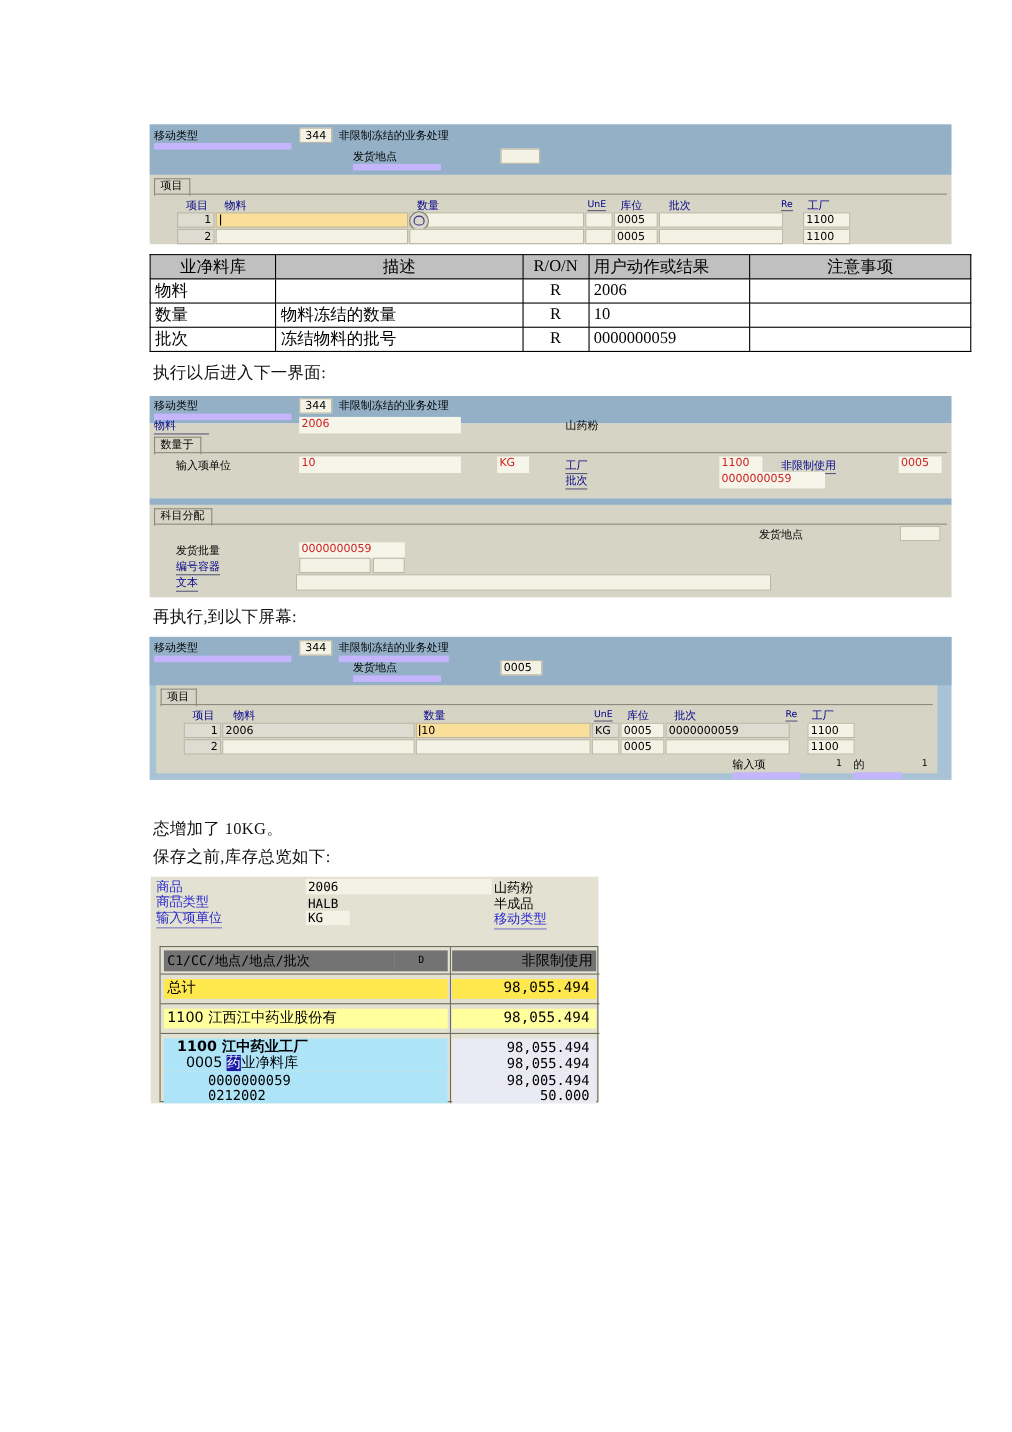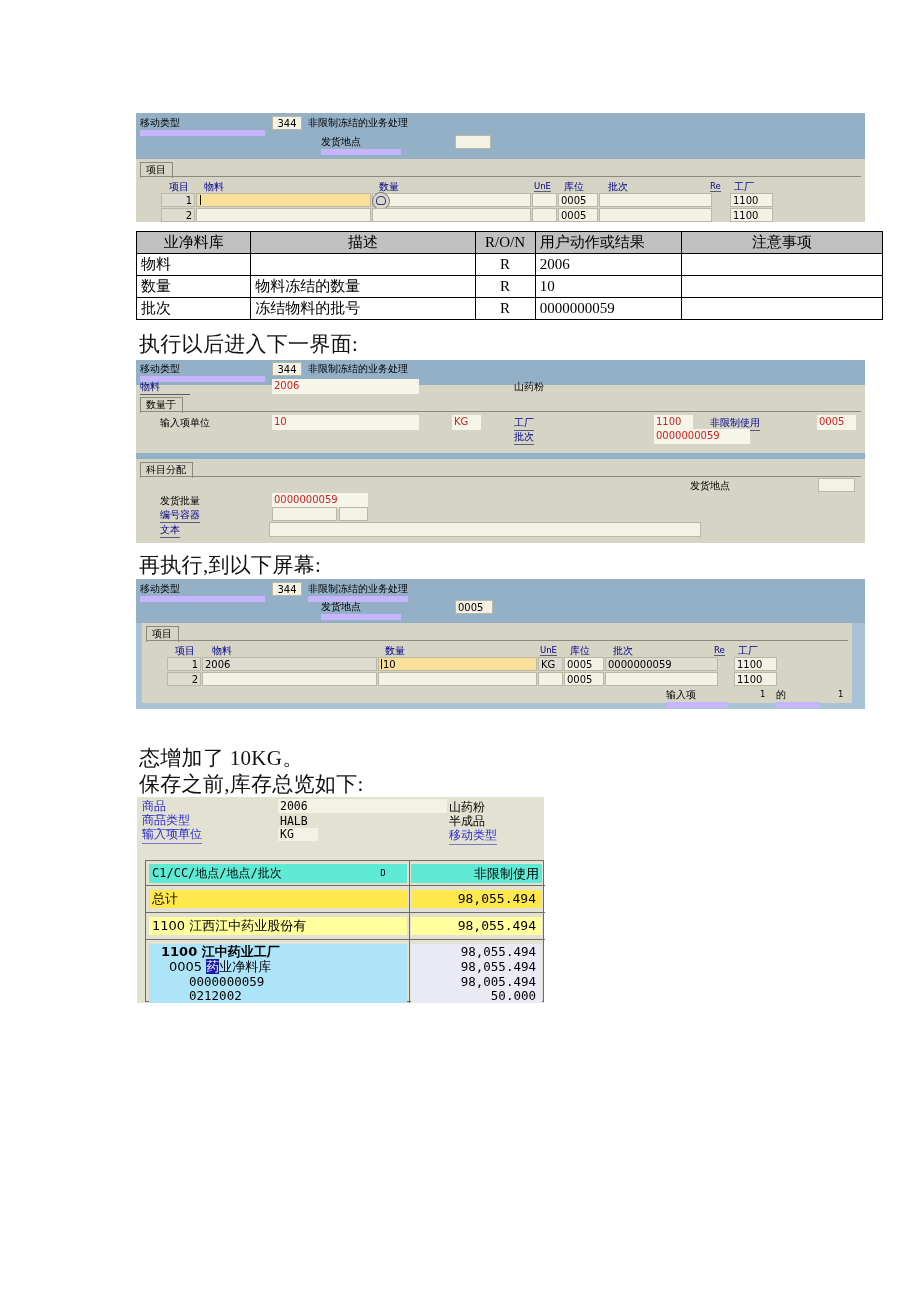--- a/index.html
+++ b/index.html
@@ -29,36 +29,36 @@
 
   
   table.doc{position:absolute;border-collapse:collapse;
             font-family:"Liberation Serif",serif;}
   table.doc th,table.doc td{border:1px solid #000;padding:1px 4px;
             font-weight:normal;font-size:15px;color:#000;vertical-align:middle;}
   table.doc th{background:#c0c0c0;text-align:center;}
   table.doc td.ctr{text-align:center;}
 
   
-  .copy{position:absolute;font-family:"Liberation Serif",serif;font-size:21px;
+  .copy{position:absolute;font-family:"Liberation Serif",serif;font-size:15px;
         color:#111;white-space:nowrap;letter-spacing:.3px;}
 
   
   .stock{position:absolute;background:#e3e1d2;
          font-family:"DejaVu Sans Mono","Liberation Mono",monospace;font-size:11px;}
   .st-lbl{position:absolute;color:#2a2ad0;white-space:nowrap;
           font-family:"DejaVu Sans","Liberation Sans",sans-serif;font-size:12px;
           border-bottom:1px solid #7a7ac0;}
   .st-val{position:absolute;color:#000;white-space:nowrap;
           font-family:"DejaVu Sans Mono","Liberation Mono",monospace;font-size:11.5px;}
   .st-val.box{background:#f3f2e4;}
   .grid{position:absolute;border:1px solid #6f6d60;box-sizing:border-box;background:#e3e1d2;}
   .gcell{position:absolute;box-sizing:border-box;white-space:nowrap;overflow:hidden;
          font-family:"DejaVu Sans Mono","Liberation Mono",monospace;font-size:12px;color:#000;}
-  .gc-head{background:#5eead4;}
+  .gc-head{background:#737373;}
   .gc-tot{background:#ffe84d;}
   .gc-tot2{background:#ffff9e;}
   .gc-blue{background:#aee4f7;}
   .gc-num{background:#eaeaf4;text-align:right;}
   .gsep{position:absolute;background:#6f6d60;height:1px;}
   .gvert{position:absolute;background:#6f6d60;width:1px;}
   .sel{background:#1c1ca8;color:#ffffff;}
 </style>
 </head>
 <body>

